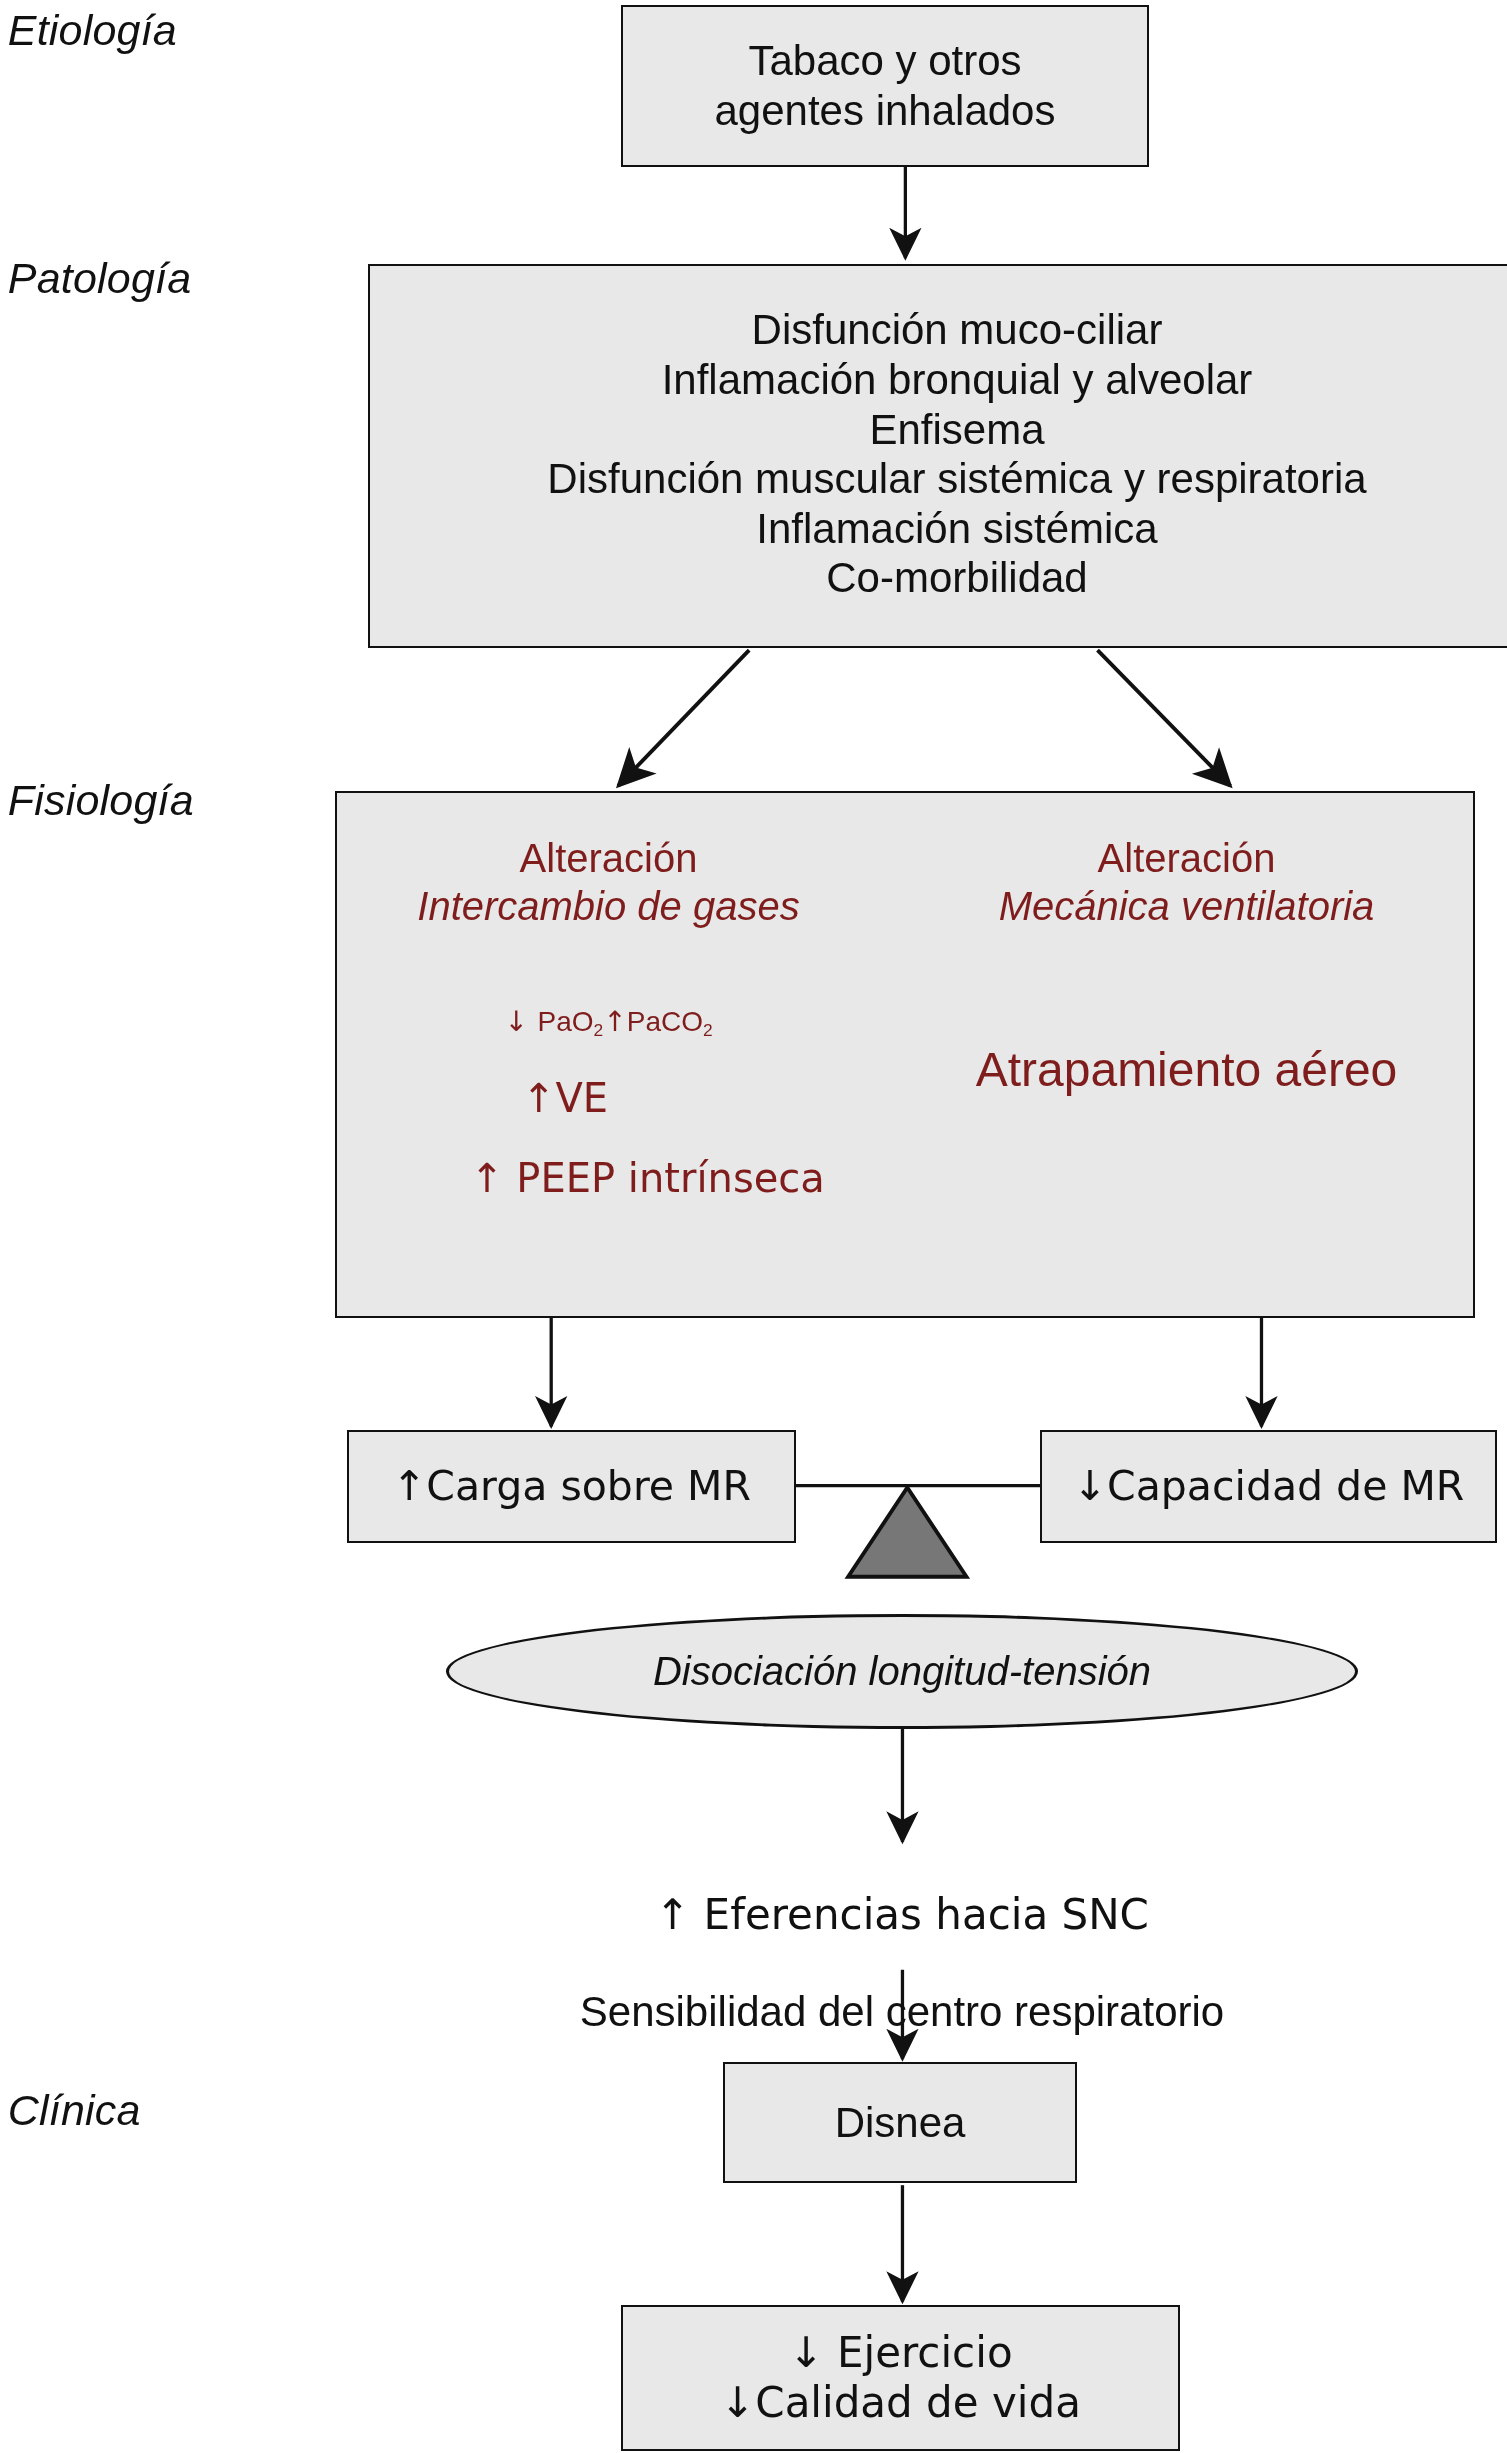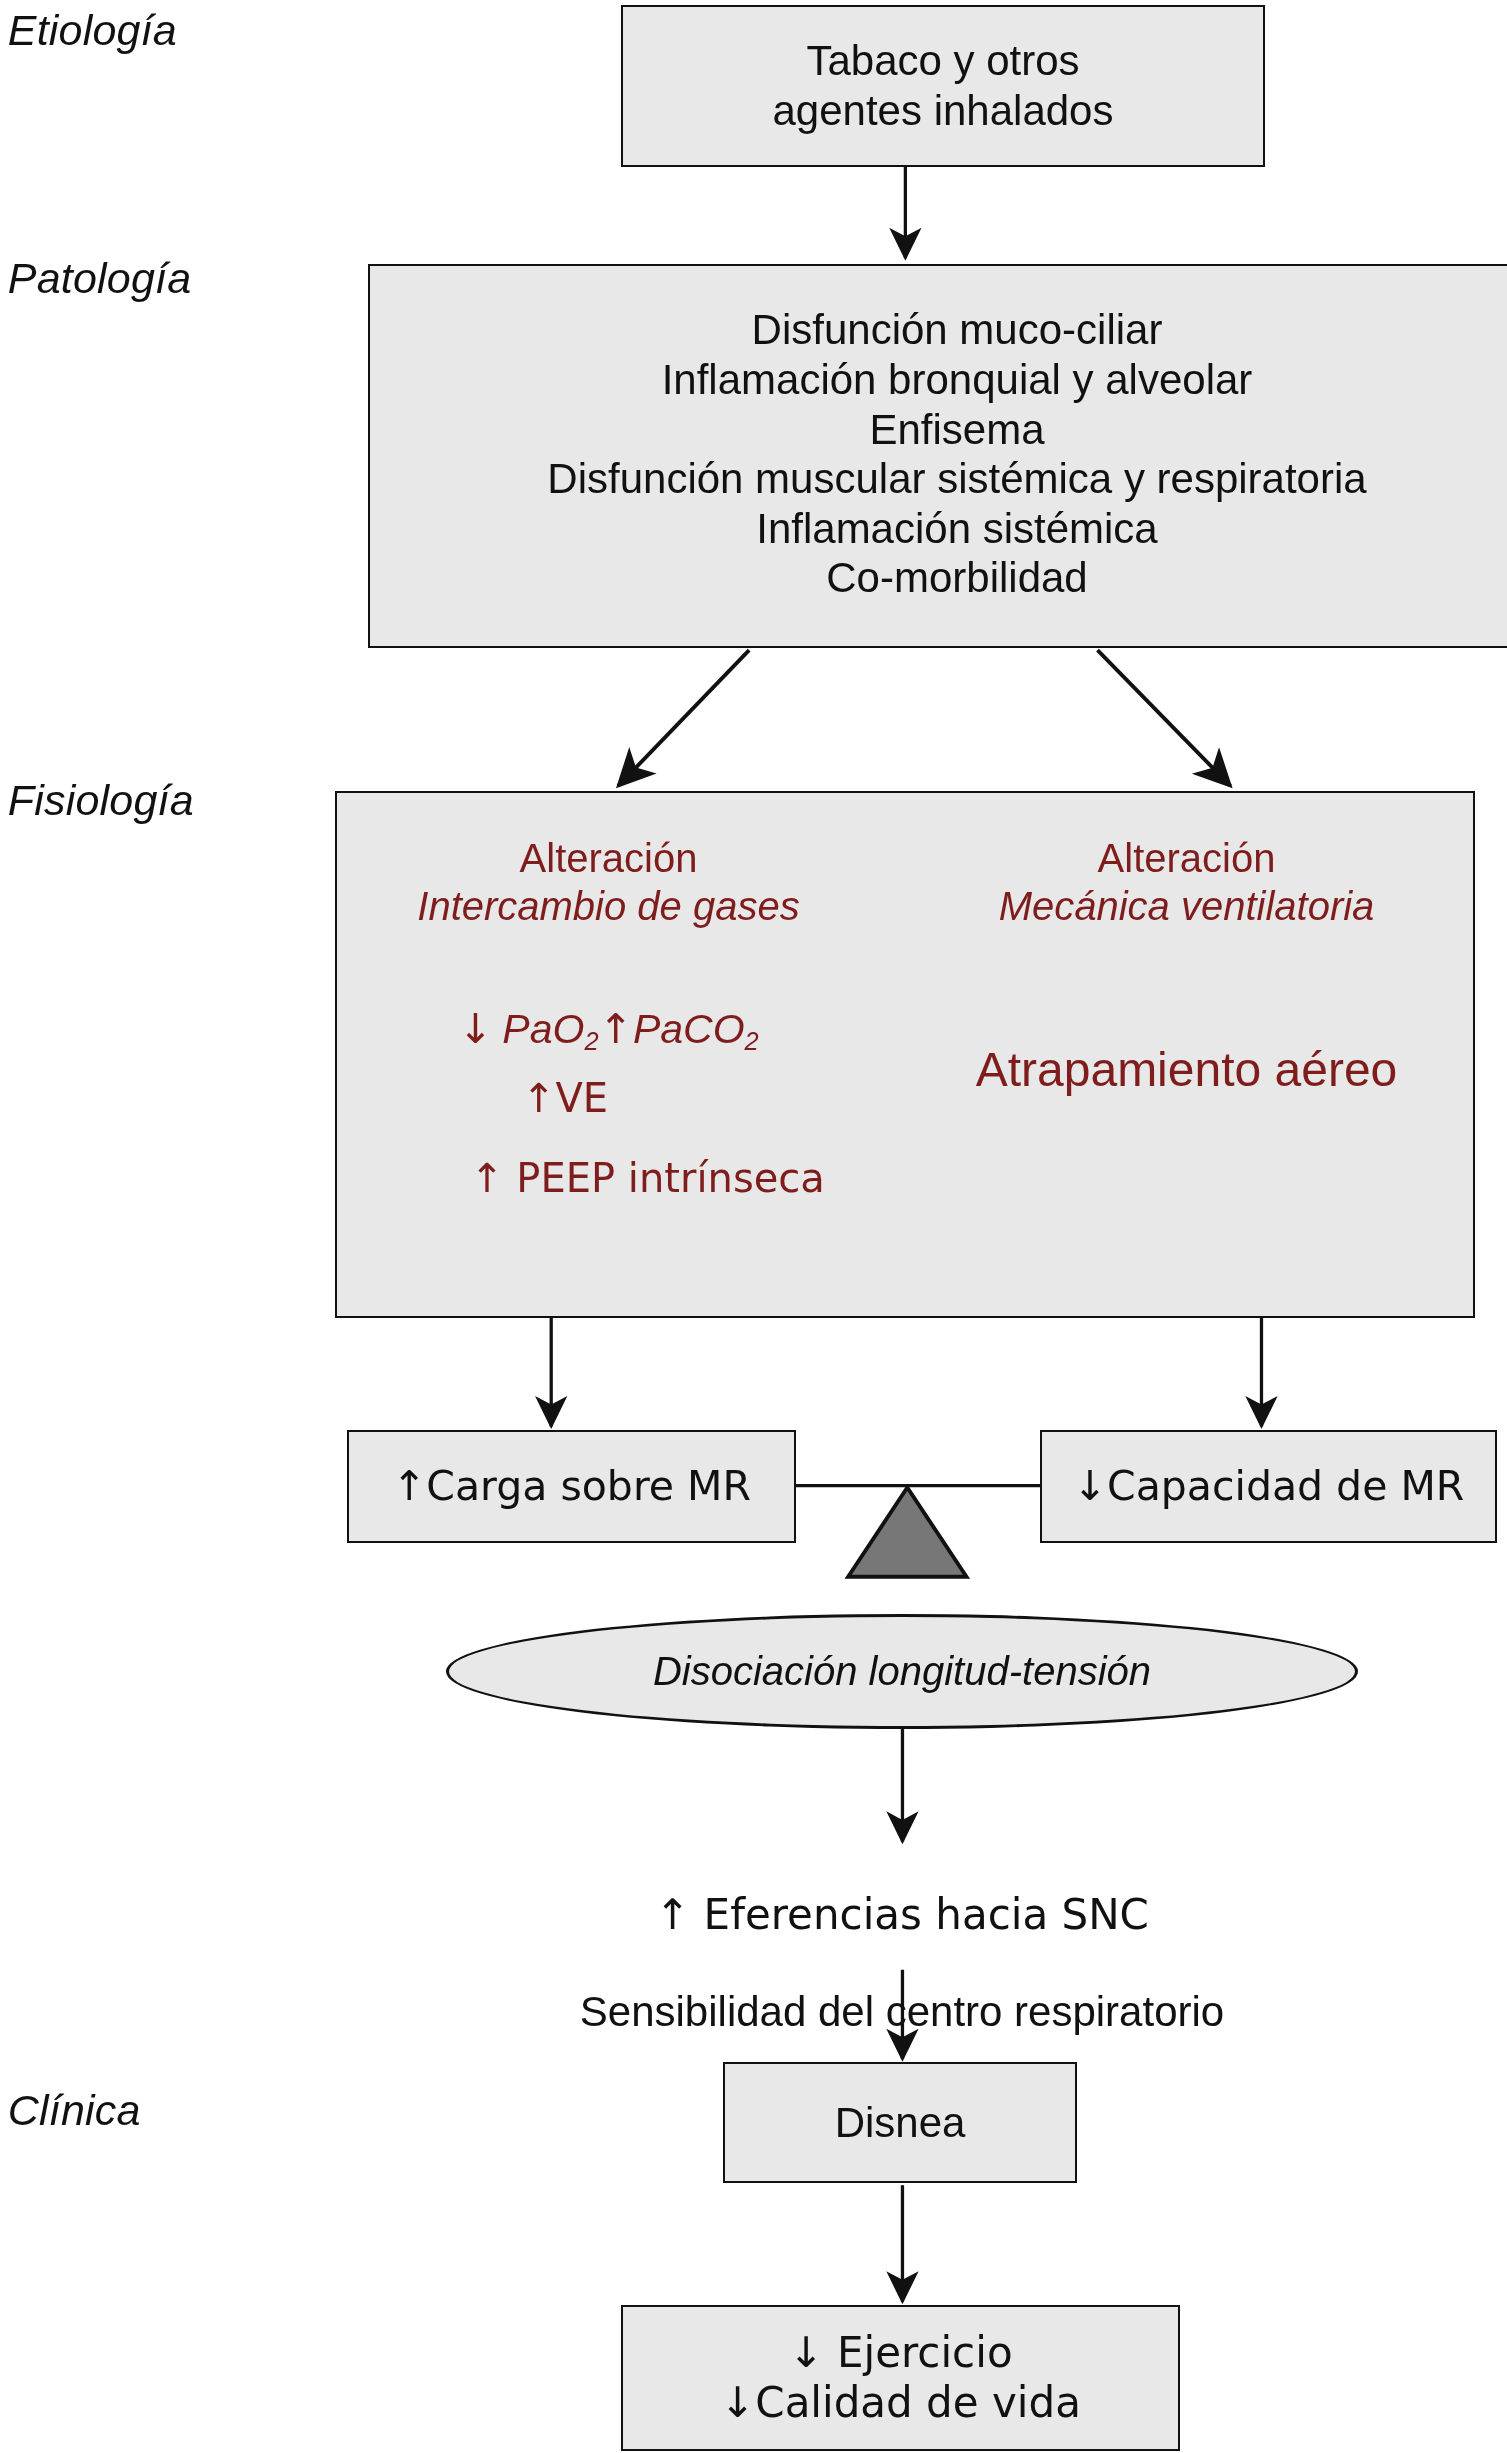--- a/index.html
+++ b/index.html
@@ -104,21 +104,21 @@
     <line x1="930" y1="2030" x2="930" y2="2122" stroke="#111111" stroke-width="3.4" marker-end="url(#ah)"></line>
 
     <line x1="930" y1="2252" x2="930" y2="2372" stroke="#111111" stroke-width="3.4" marker-end="url(#ah)"></line>
   </svg>
 
   <div class="stage-label" style="left:7.8px; top:5.8px;">Etiología</div>
   <div class="stage-label" style="left:7.8px; top:254px;">Patología</div>
   <div class="stage-label" style="left:7.8px; top:776px;">Fisiología</div>
   <div class="stage-label" style="left:7.8px; top:2086px;">Clínica</div>
 
-  <div class="node" style="left:621px; top:4.9px; width:644px; height:162px; font-size:42px;">
+  <div class="node" style="left:621px; top:4.9px; width:528px; height:162px; font-size:42px;">
     <div class="txt">
       <div>Tabaco y otros</div>
       <div>agentes inhalados</div>
     </div>
   </div>
 
   <div class="node" style="left:320px; top:264px; width:1178px; height:384px; font-size:42px;margin-left:48px;">
     <div class="txt" style="padding-bottom:3.9px;">
       <div>Disfunción muco-ciliar</div>
       <div>Inflamación bronquial y alveolar</div>
@@ -134,21 +134,21 @@
     <div class="f-group" style="left:0px; top:41px; width:543px; font-size:40px;">
       <div>Alteración</div>
       <div class="ital">Intercambio de gases</div>
     </div>
 
     <div class="f-group" style="left:568px; top:41px; width:563px; font-size:40px;">
       <div>Alteración</div>
       <div class="ital">Mecánica ventilatoria</div>
     </div>
 
-    <div class="f-group" style="left:0px; top:212px; width:543px; font-size:41px; white-space:nowrap;font-style:italic;">
+    <div class="f-group" style="left:0px; top:212px; width:543px; font-size:28px; white-space:nowrap;">
       <span class="arrowglyph">↓</span><span style="display:inline-block;width:9.7px"></span><span>PaO</span><sub>2</sub><span class="arrowglyph">↑</span><span>PaCO</span><sub>2</sub>
     </div>
 
     <div class="f-group arrowglyph" style="left:0px; top:281px; width:456px; font-size:40px;">↑VE</div>
 
     <div class="f-group arrowglyph" style="left:0px; top:361px; width:621px; font-size:40px;">↑ PEEP intrínseca</div>
 
     <div class="f-group" style="left:568px; top:212px; width:563px; font-size:48px;margin-top:36px;">Atrapamiento aéreo</div>
   </div>
 

